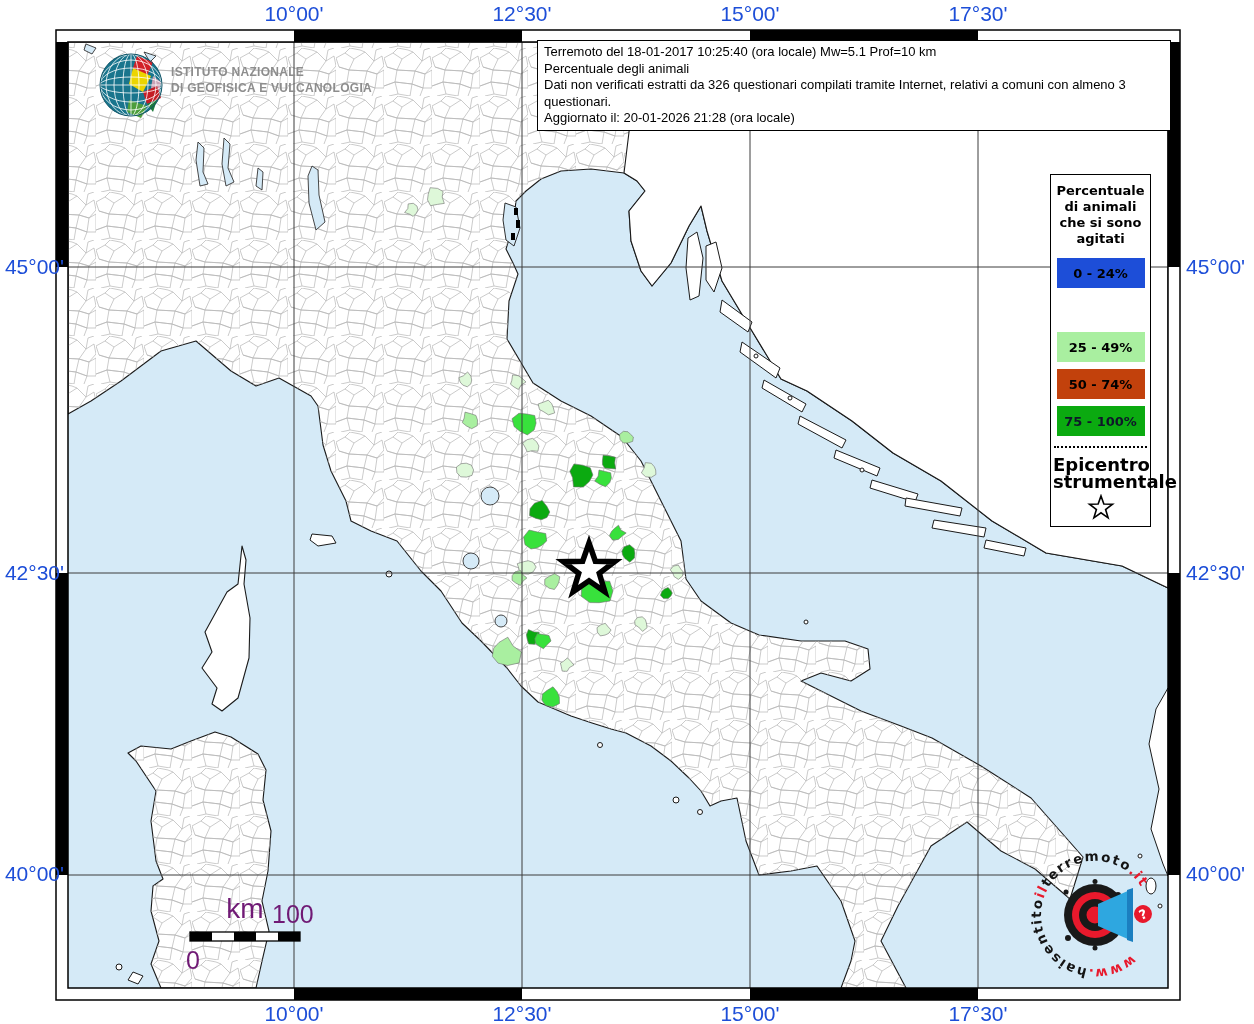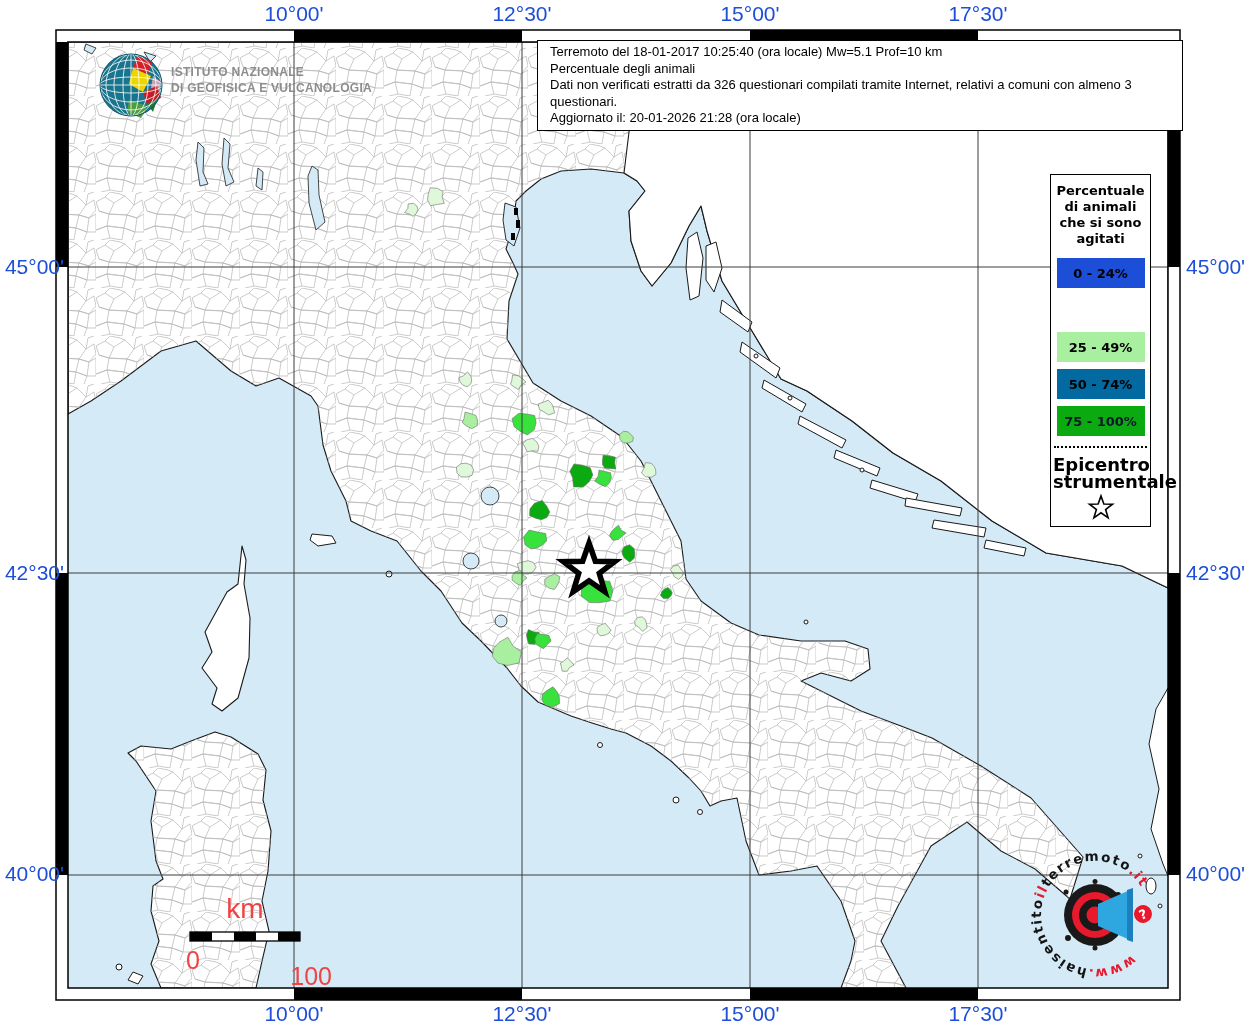--- a/index.html
+++ b/index.html
@@ -5,34 +5,34 @@
   html,body{margin:0;padding:0;width:1254px;height:1024px;background:#fff;overflow:hidden;
             font-family:"Liberation Sans",sans-serif;}
   #stage{position:relative;width:1254px;height:1024px;}
   #mapsvg{position:absolute;left:0;top:0;}
   .axis-label{position:absolute;font-size:21px;color:#1d4ed8;white-space:nowrap;
               font-family:"Liberation Sans",sans-serif;}
   .axis-top,.axis-bottom{width:120px;text-align:center;}
   .axis-left{width:64px;text-align:right;}
   .axis-right{width:80px;text-align:left;}
   #titlebox{position:absolute;left:537px;top:40px;width:620px;background:#fff;
-            border:1px solid #000;padding:3px 12px;font-size:13px;line-height:16.6px;color:#000;}
+            border:1px solid #000;padding:3px 6px;font-size:13px;line-height:16.6px;color:#000;}
   #legendbox{position:absolute;left:1050px;top:174px;width:101px;background:#fff;
              border:1.5px solid #000;box-sizing:border-box;padding:6px 0 6px 0;text-align:center;
              font-family:"DejaVu Sans",sans-serif;}
   #legend-title{font-weight:bold;font-size:13px;line-height:16px;padding:2px 4px 4px 4px;white-space:pre-line;}
   .swatch{width:88px;height:30px;margin:7px auto 7px auto;display:flex;align-items:center;
           justify-content:center;font-weight:bold;font-size:13px;}
   #legend-divider{border-top:2px dotted #000;margin:10px 3px 6px 3px;height:0;}
   #epicenter-label{font-weight:bold;font-size:18px;line-height:17px;padding:2px 2px 2px 2px;}
   #legend-star{margin:2px auto 0 auto;display:block;}
-  .scale-label{position:absolute;color:#ef4444;font-family:"Liberation Sans",sans-serif;}
+  .scale-label{position:absolute;color:#701a75;font-family:"Liberation Sans",sans-serif;}
   #scale-km{left:205px;top:893px;width:80px;text-align:center;font-size:28px;}
   #scale-0{left:178px;top:946px;width:30px;text-align:center;font-size:25px;}
-  #scale-100{left:272px;top:962px;width:60px;text-align:right;font-size:25px;}
+  #scale-100{left:272px;top:900px;width:60px;text-align:left;font-size:25px;}
   #ingv-logo{position:absolute;left:95px;top:42px;}
   #site-logo{position:absolute;left:1030px;top:850px;}
 </style>
 </head>
 <body>
 <div id="stage">
 
 <svg id="mapsvg" width="1254" height="1024" viewBox="0 0 1254 1024">
   <defs>
     <pattern id="muni" width="48" height="48" patternUnits="userSpaceOnUse">
@@ -236,21 +236,21 @@
   <div>Aggiornato il: 20-01-2026 21:28 (ora locale)</div>
 </div>
 
 <div id="legendbox">
   <div id="legend-title">Percentuale
 di animali
 che si sono
 agitati</div>
   <div class="swatch" style="background: #1d4ed8; color: rgb(0, 0, 0);">0 - 24%</div>
   <div class="swatch" style="background: rgb(169, 239, 160); color: rgb(0, 0, 0); margin-top: 44px;">25 - 49%</div>
-  <div class="swatch" style="background: #0369a1; color: rgb(0, 0, 0);">50 - 74%</div>
+  <div class="swatch" style="background: #c2410c; color: rgb(0, 0, 0);">50 - 74%</div>
   <div class="swatch" style="background: rgb(11, 170, 16); color: #0f172a; text-align: center;">75 - 100%</div>
   <div id="legend-divider"></div>
   <div id="epicenter-label">Epicentro strumentale</div>
   <svg id="legend-star" width="30" height="26" viewBox="-15 -14 30 26">
     <path d="M0 -12.1 L2.85 -3.92 L11.5 -3.74 L4.6 1.5 L7.1 9.8 L0 4.85
              L-7.1 9.8 L-4.6 1.5 L-11.5 -3.74 L-2.85 -3.92 Z" fill="#ffffff" stroke="#000" stroke-width="1.6"></path>
   </svg>
 </div>
 
 <div class="scale-label" id="scale-km">km</div>

